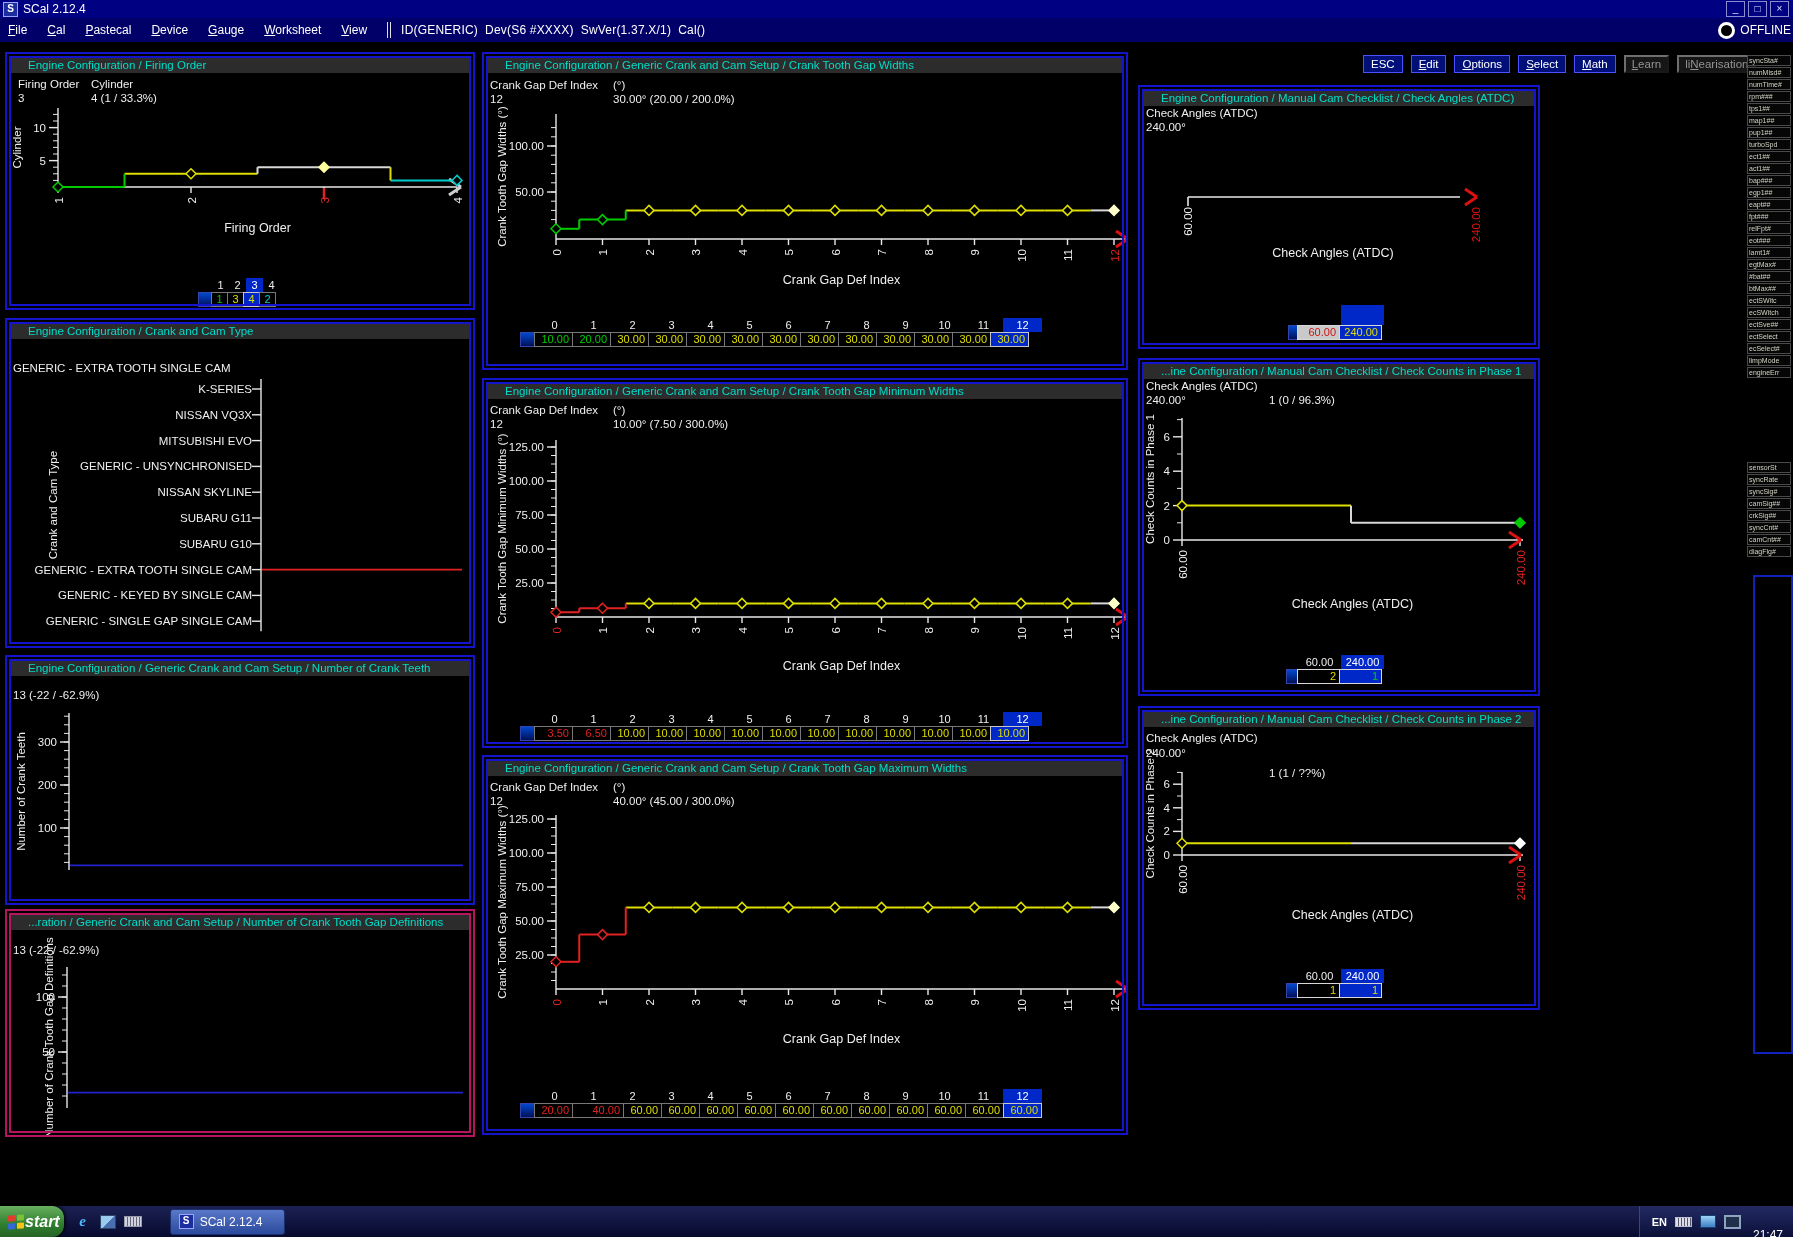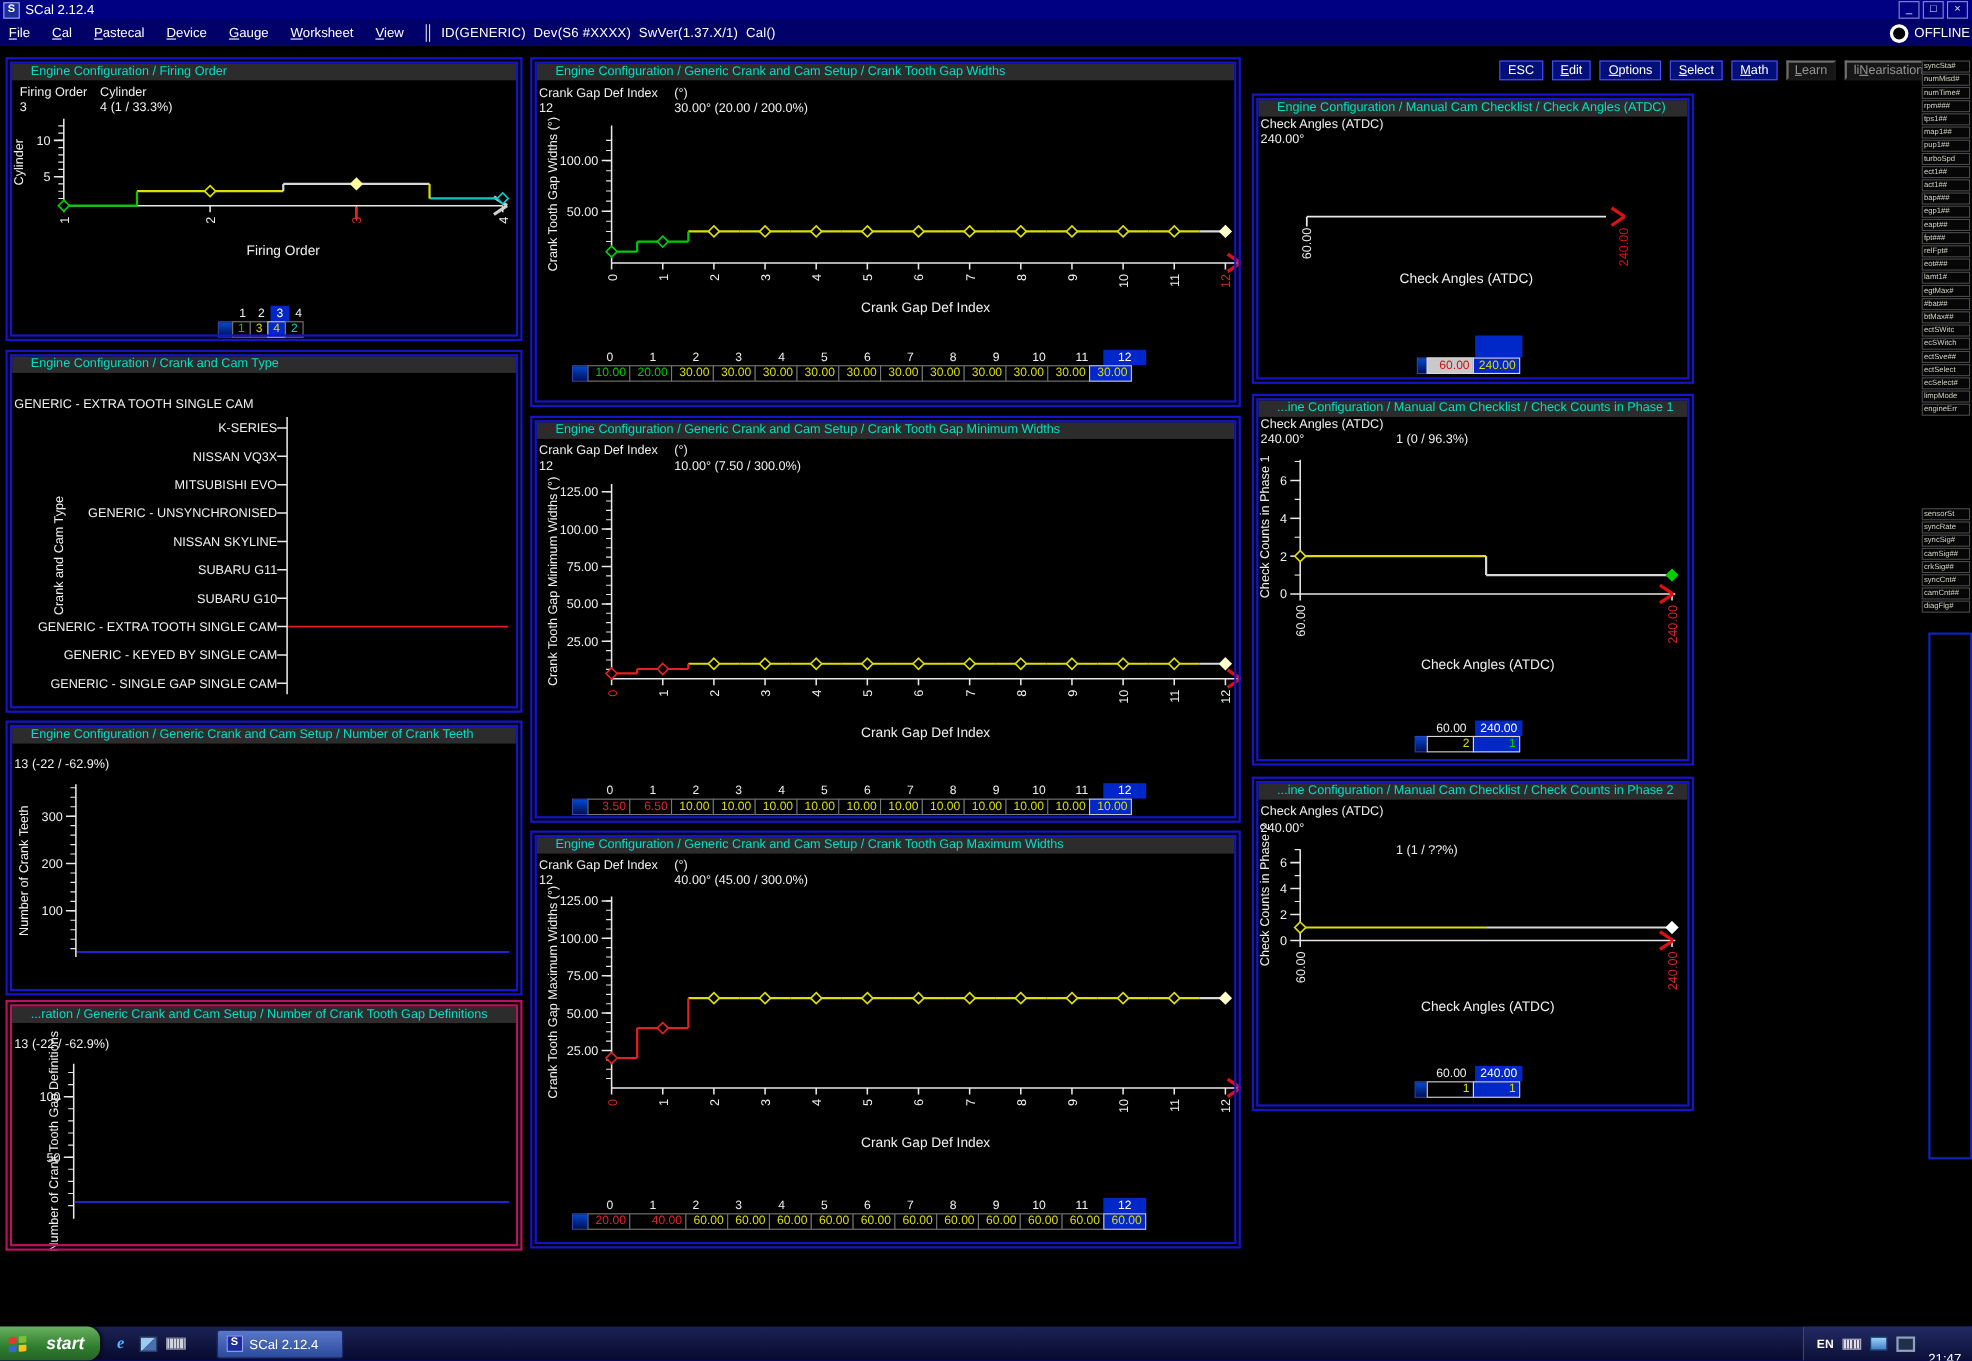--- a/index.html
+++ b/index.html
@@ -53,21 +53,21 @@
   .tbtn{background:#001078;border:1px solid #4a52ff;box-shadow:0 0 0 1px #000;color:#fff;
     font-size:11.5px;padding:2px 7px;white-space:nowrap;}
   .tbtn.dis{background:#161616;border:2px outset #6e6e6e;box-shadow:none;color:#949494;padding:1px 6px;}
   
   .stripitem{position:absolute;left:1747px;width:44px;height:11px;background:#060606;border:1px solid #4a4a4a;
     color:#d4d4c4;font-size:7px;line-height:9px;padding-left:1px;overflow:hidden;box-sizing:border-box;white-space:nowrap;}
   .rbox{position:absolute;left:1753px;top:575px;width:36px;height:475px;border:2px solid #1122bb;background:#000;}
   
   .taskbar{position:absolute;left:0;bottom:0;width:100%;height:31px;
     background:linear-gradient(#1b2153,#070a2e);display:flex;align-items:center;z-index:20;}
-  .startbtn{height:31px;display:flex;align-items:center;gap:18px;padding:0 14px 0 8px;
+  .startbtn{height:31px;display:flex;align-items:center;gap:1px;padding:0 4px 0 8px;
     background:linear-gradient(#68b05f,#2f7d2f 60%,#256325);border-radius:0 12px 12px 0;
     color:#fff;font-style:italic;font-weight:bold;font-size:16px;box-shadow:1px 0 4px #000;}
   .winflag{display:inline-block;width:16px;height:14px;position:relative;transform:skewY(-5deg);}
   .winflag i{position:absolute;width:7px;height:6px;border-radius:1px;}
   .winflag .f1{left:0;top:0;background:#e23b2e;}
   .winflag .f2{right:0;top:0;background:#7bbf36;}
   .winflag .f3{left:0;bottom:0;background:#3468d7;}
   .winflag .f4{right:0;bottom:0;background:#f7c31b;}
   .quick{display:flex;align-items:center;margin-left:10px;gap:8px;}
   .qicon{width:18px;height:18px;display:flex;align-items:center;justify-content:center;

